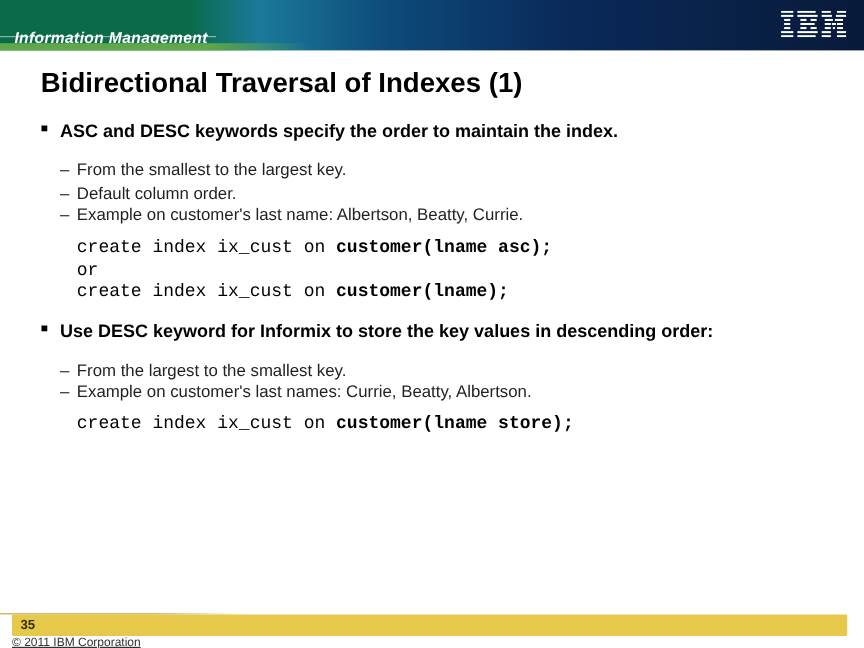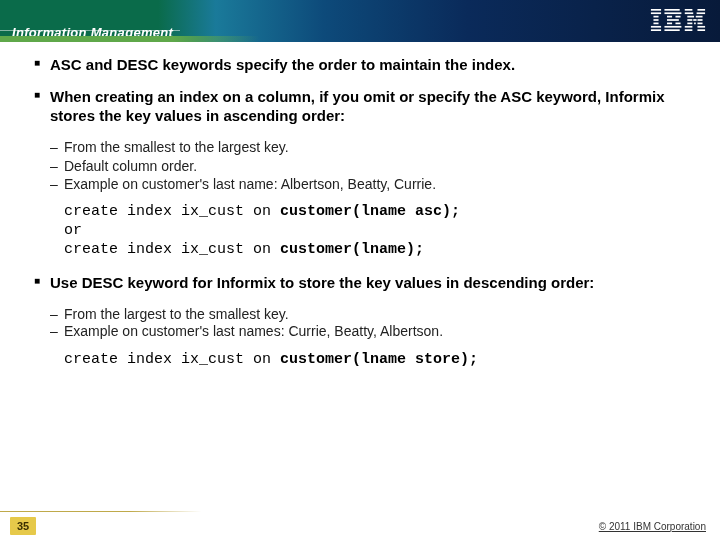--- a/index.html
+++ b/index.html
@@ -15,21 +15,21 @@
   .content { flex: 1; padding: 14px 30px 0 34px; }
   .title { font-size: 23px; font-weight: bold; color: #000; margin-bottom: 18px; }
   .bullets { color: #000; font-size: 15px; }
   .b1 { position: relative; padding-left: 16px; font-weight: bold; margin-bottom: 14px; line-height: 1.22; }
   .b1::before { content: "■"; position: absolute; left: 0; top: 1px; font-size: 10px; color: #000; }
   .b2 { position: relative; padding-left: 30px; font-size: 14px; line-height: 1.25; color: #222; }
   .b2::before { content: "–"; position: absolute; left: 16px; top: 0; color: #222; }
   .code-block { font-family: "Courier New", monospace; font-size: 15px; padding-left: 30px; margin-top: 10px; margin-bottom: 14px; line-height: 1.25; color: #000; }
   .code-block .bold { font-weight: bold; }
   .after-sub { margin-top: 2px; }
-  .footer { position: absolute; bottom: 0; left: 0; width: 100%; height: 28px; display: flex; align-items: center; justify-content: space-between; padding: 0 14px 0 10px; }
+  .footer { position: absolute; bottom: 0; left: 0; width: 100%; height: 28px; display: flex; justify-content: space-between; padding: 0 14px 0 10px; flex-direction: column; }
   .footer-divider { position: absolute; left: 0; bottom: 28px; width: 100%; height: 1px; background: linear-gradient(90deg, #bfa94a 0%, #bfa94a 18%, rgba(191,169,74,0) 28%); }
   .page-num { background: #e6c94a; color: #3a2f00; font-size: 11px; font-weight: bold; padding: 3px 7px; border-radius: 1px; }
   .copyright { font-size: 10px; color: #333; text-decoration: underline; }
 </style>
 </head>
 <body>
 
 <div class="slide">
 
   <div class="header-bar">
@@ -72,26 +72,26 @@
             <rect x="55" y="20" width="9" height="2"></rect>
             <rect x="40" y="24" width="9" height="2"></rect>
             <rect x="55" y="24" width="9" height="2"></rect>
         </g>
       </svg>
     </div>
     <div class="header-green-band"></div>
   </div>
 
   <div class="content">
+    <div class="title">Bidirectional Traversal of Indexes (1)</div>
 
     <div class="bullets">
 
       <div class="b1">ASC and DESC keywords specify the order to maintain the index.</div>
 
-      <div class="b1">When creating an index on a column, if you omit or specify the ASC keyword, Informix stores the key values in ascending order:</div>
       <div class="b2">From the smallest to the largest key.</div>
       <div class="b2 after-sub">Default column order.</div>
       <div class="b2">Example on customer's last name: Albertson, Beatty, Currie.</div>
       <div class="code-block">
         <span>create index ix_cust on </span><span class="bold">customer(lname asc);</span><br>
         <span>or</span><br>
         <span>create index ix_cust on </span><span class="bold">customer(lname);</span>
       </div>
 
       <div class="b1">Use DESC keyword for Informix to store the key values in descending order:</div>

